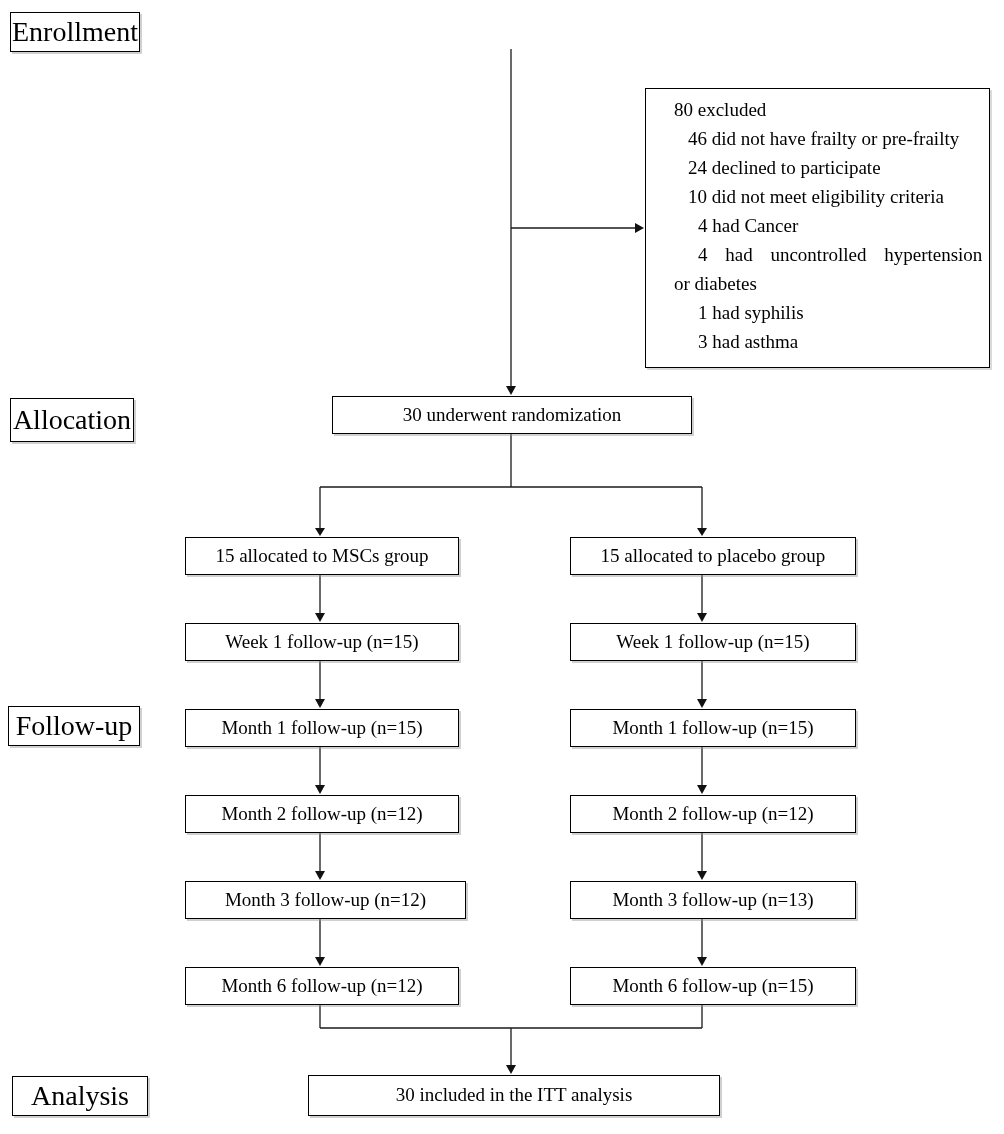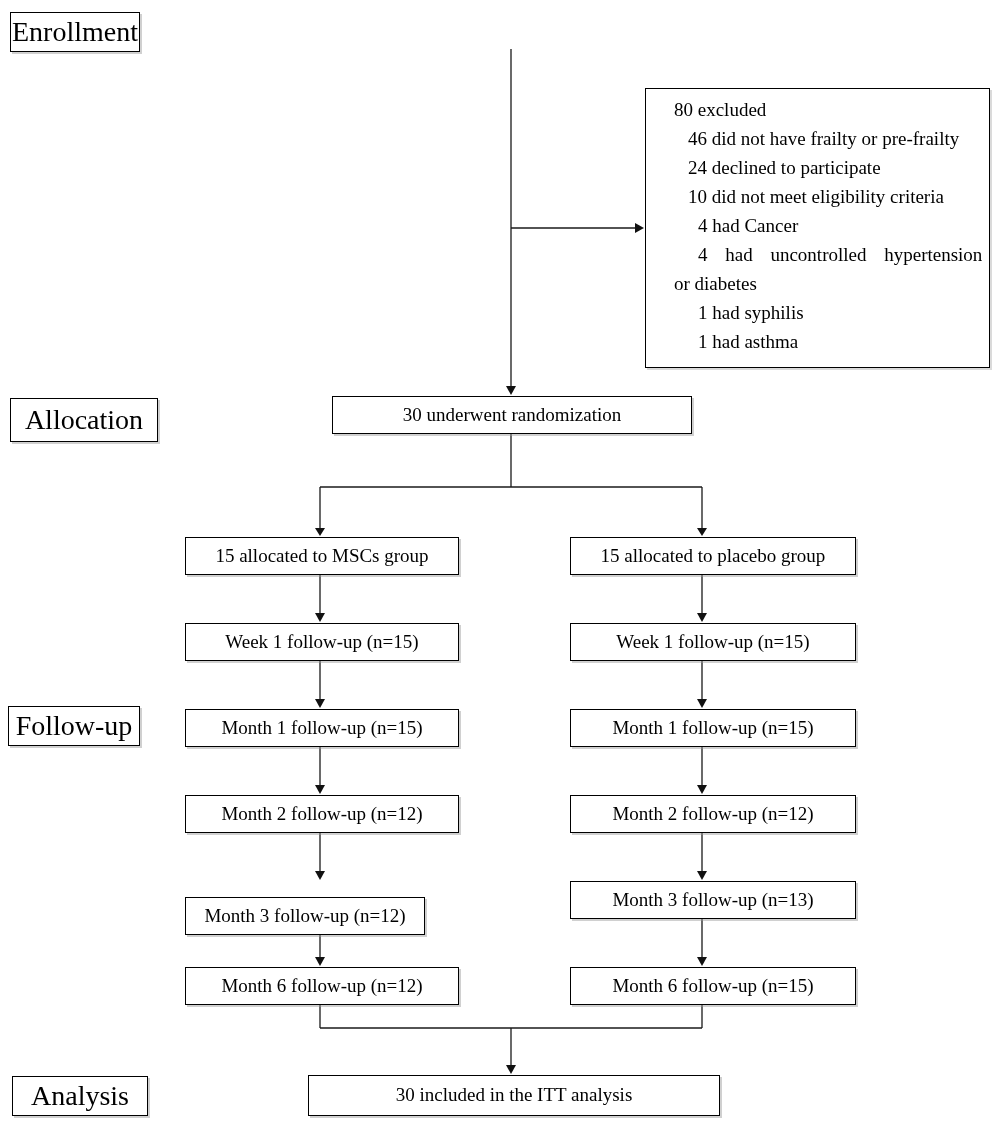--- a/index.html
+++ b/index.html
@@ -77,46 +77,46 @@
     <g>
       <path d="M320 1005 V1028"></path>
       <path d="M702 1005 V1028"></path>
       <path d="M320 1028 H702"></path>
       <path d="M511 1028 V1065"></path>
       <polygon points="506,1065 516,1065 511,1074"></polygon>
     </g>
   </svg>
 
   <div class="box stage" style="left:10px; top:12px; width:130px; height:40px;">Enrollment</div>
-  <div class="box stage" style="left:10px; top:398px; width:148px; height:44px;">Allocation</div>
+  <div class="box stage" style="left:10px; top:398px; width:124px; height:44px;">Allocation</div>
   <div class="box stage" style="left:8px; top:706px; width:132px; height:40px;">Follow-up</div>
   <div class="box stage" style="left:12px; top:1076px; width:136px; height:40px;">Analysis</div>
 
 
   <div class="excl" style="left:645px; top:88px; width:345px; height:280px;padding-left:28px;">
     <div>80 excluded</div>
     <div class="l1">46 did not have frailty or pre-frailty</div>
     <div class="l1">24 declined to participate</div>
     <div class="l1">10 did not meet eligibility criteria</div>
     <div class="l2">4 had Cancer</div>
     <div class="l2 wide">4 had uncontrolled hypertension</div>
     <div>or diabetes</div>
     <div class="l2">1 had syphilis</div>
-    <div class="l2">1 had asthma</div>
+    <div class="l2">3 had asthma</div>
   </div>
 
   <div class="box" style="left:332px; top:396px; width:360px; height:38px;">30 underwent randomization</div>
 
   <div class="box" style="left:185px; top:537px; width:274px; height:38px;">15 allocated to MSCs group</div>
   <div class="box" style="left:570px; top:537px; width:286px; height:38px;">15 allocated to placebo group</div>
 
   <div class="box" style="left:185px; top:623px; width:274px; height:38px;">Week 1 follow-up (n=15)</div>
   <div class="box" style="left:185px; top:709px; width:274px; height:38px;">Month 1 follow-up (n=15)</div>
   <div class="box" style="left:185px; top:795px; width:274px; height:38px;">Month 2 follow-up (n=12)</div>
-  <div class="box" style="left:185px; top:881px; width:240px; height:38px;margin-top:16px;">Month 3 follow-up (n=12)</div>
+  <div class="box" style="left:185px; top:881px; width:281px; height:38px;">Month 3 follow-up (n=12)</div>
   <div class="box" style="left:185px; top:967px; width:274px; height:38px;">Month 6 follow-up (n=12)</div>
 
   <div class="box" style="left:570px; top:623px; width:286px; height:38px;">Week 1 follow-up (n=15)</div>
   <div class="box" style="left:570px; top:709px; width:286px; height:38px;">Month 1 follow-up (n=15)</div>
   <div class="box" style="left:570px; top:795px; width:286px; height:38px;">Month 2 follow-up (n=12)</div>
   <div class="box" style="left:570px; top:881px; width:286px; height:38px;">Month 3 follow-up (n=13)</div>
   <div class="box" style="left:570px; top:967px; width:286px; height:38px;">Month 6 follow-up (n=15)</div>
 
   <div class="box" style="left:308px; top:1075px; width:412px; height:41px;">30 included in the ITT analysis</div>
 

